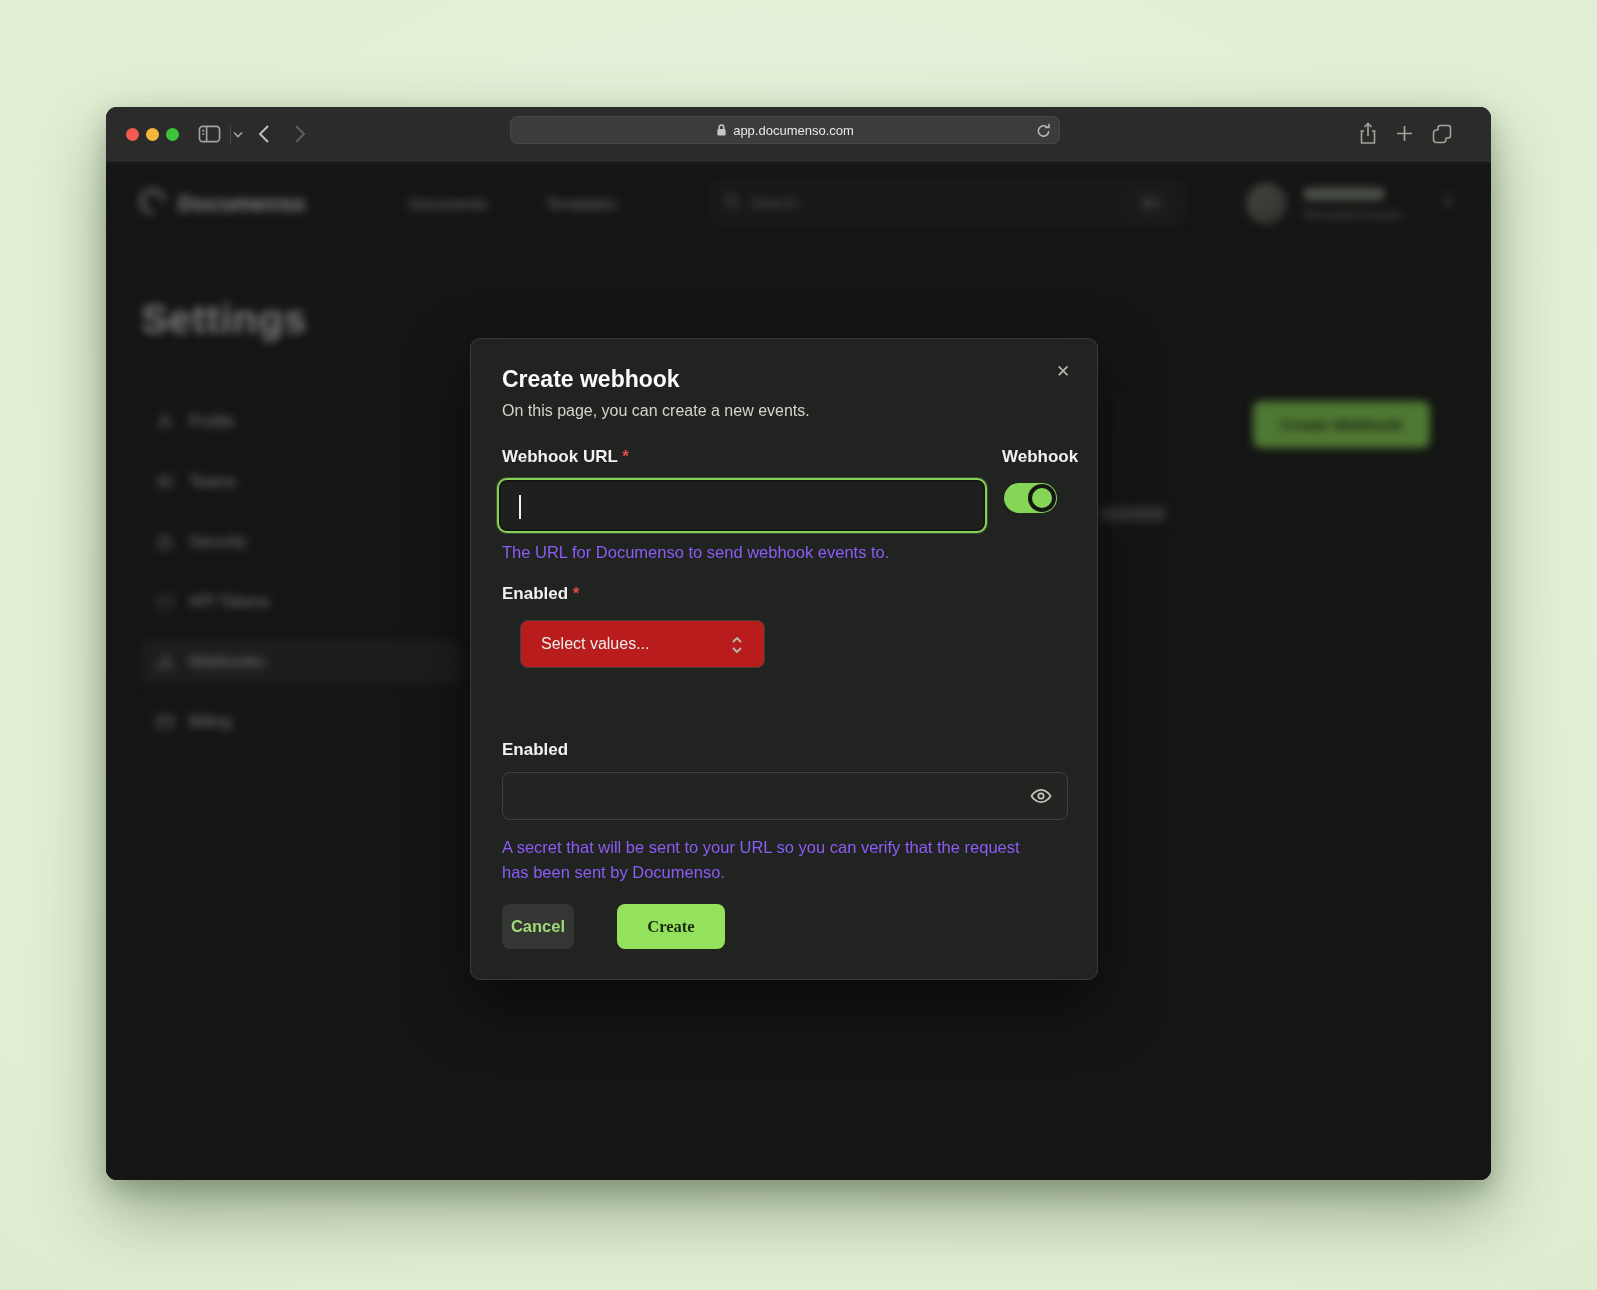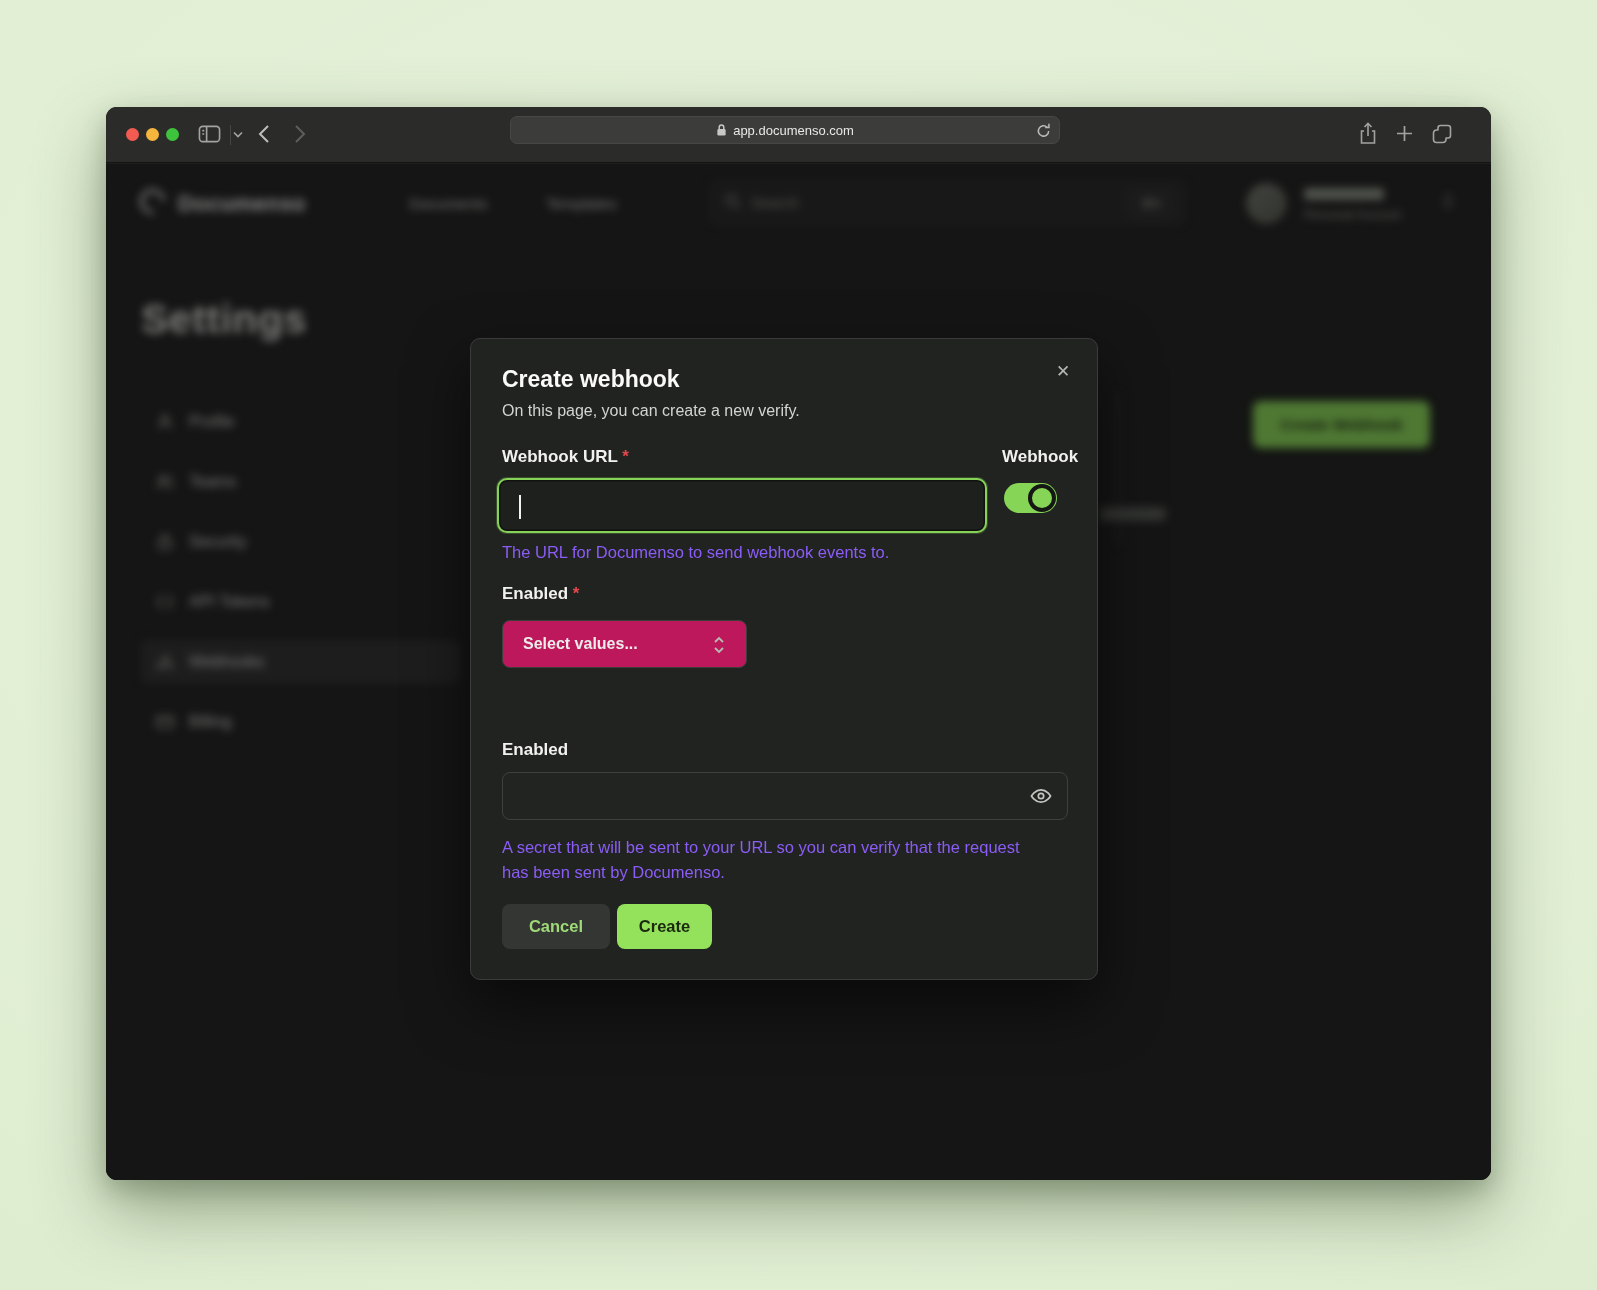--- a/index.html
+++ b/index.html
@@ -91,38 +91,38 @@
     border:2.5px solid #86d157; border-radius:10px; background:#1e201e;
     box-shadow: inset 0 0 0 1.5px #101210, 0 0 0 1px rgba(134,209,87,.25);
   }
   .caret { position:absolute; left:20px; top:15px; width:1.8px; height:24px; background:#f2f2f0; }
 
   .toggle { position:absolute; left:533px; top:144px; width:53px; height:30px; border-radius:15px; background:#87d556; }
   .knob { position:absolute; right:1px; top:1px; width:28px; height:28px; border-radius:50%;
     background:#87d556; border:4.5px solid #151714; }
 
   .select {
-    position:absolute; left:31px; top:281px; width:245px; height:48px;
-    border:1px solid #3e403e; border-radius:8px; background:#be185d;
-    display:flex; align-items:center; color:#ecedea; font-size:16px; font-weight:bold;
+    position:absolute; left:49px; top:281px; width:245px; height:48px;
+    border:1px solid #3e403e; border-radius:8px; background:#b91c1c;
+    display:flex; align-items:center; color:#ecedea; font-size:16px; font-weight:normal;
   }
   .select .sel-txt { margin-left:20px; }
   .select .updown { position:absolute; right:20px; top:14px; color:#b7bbb2; }
 
   .secret-input {
     position:absolute; left:31px; top:433px; width:566px; height:48px;
     border:1px solid #3e403e; border-radius:8px; background:#222422;
   }
   .eye { position:absolute; right:14px; top:11px; color:#c4c7c0; }
 
   .btn { position:absolute; top:565px; height:45px; border-radius:8px; border:none;
     font-family:"Liberation Sans",sans-serif; font-size:16.5px; font-weight:bold;
     display:flex; align-items:center; justify-content:center; }
-  .btn-cancel { left:31px; width:108px; background:#343634; color:#9fd978; }
-  .btn-create { left:146px; width:95px; background:#94e25c; color:#1b2a0f; }
+  .btn-cancel { left:31px; width:72px; background:#343634; color:#9fd978; }
+  .btn-create { left:146px; width:108px; background:#94e25c; color:#1b2a0f;font-family:Liberation Serif, serif; }
 </style>
 </head>
 <body>
 
 <div class="win">
 
   <div class="chrome">
     <span class="tl red"></span>
     <span class="tl yellow"></span>
     <span class="tl green"></span>
@@ -281,21 +281,21 @@
       <div class="bg-create-btn">Create Webhook</div>
       <span class="bg-vline"></span>
       <span class="bg-blob"></span>
     </div>
 
     <div class="overlay"></div>
 
     <div class="modal">
       <span class="m-close">✕</span>
       <div class="m-title">Create webhook</div>
-      <div class="m-desc">On this page, you can create a new verify.</div>
+      <div class="m-desc">On this page, you can create a new events.</div>
 
       <div class="f-label" style="left:31px;top:108px;">
         <span>Webhook URL</span>
         <span class="req">*</span>
       </div>
       <div class="f-label" style="left:531px;top:108px;">Webhook</div>
 
       <div class="url-input">
         <span class="caret"></span>
       </div>

